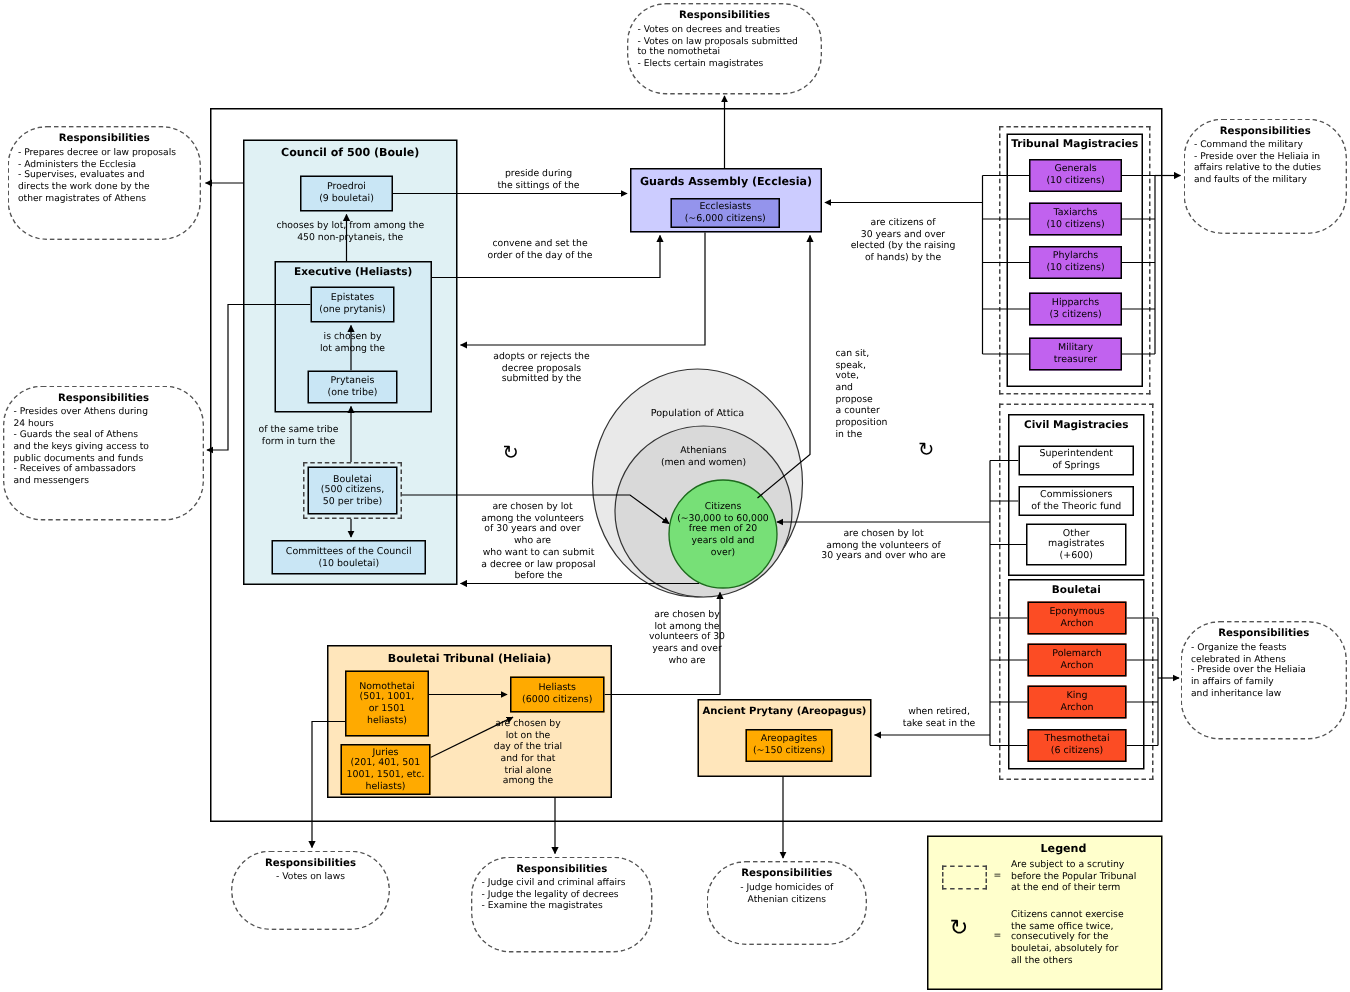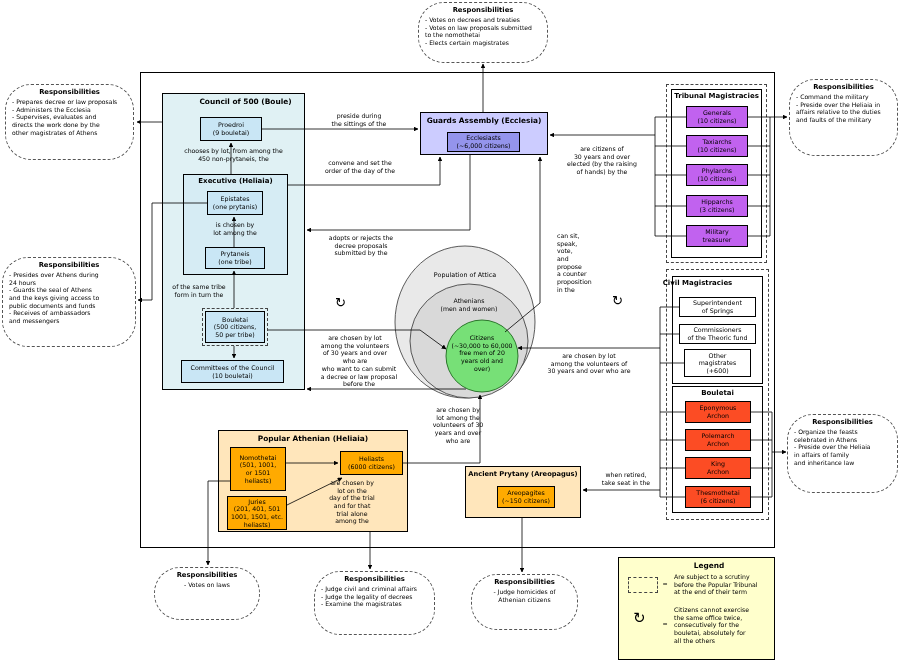--- a/index.html
+++ b/index.html
@@ -132,26 +132,26 @@
     <div class="cb">- Judge civil and criminal affairs
 - Judge the legality of decrees
 - Examine the magistrates</div>
   </div>
   <div class="abs cloud z2" style="left:471px;top:574px;width:107px;height:56px">
     <div class="ct">Responsibilities</div>
     <div class="cb" style="text-align:center">- Judge homicides of
 Athenian citizens</div>
   </div>
 
-  <div class="abs ctitle z2" style="left:176px;top:97px;width:139px">Council of 500 (Boule)</div>
+  <div class="abs ctitle z2" style="left:164px;top:97px;width:139px">Council of 500 (Boule)</div>
   <div class="abs box z2" style="left:200px;top:117px;width:62px;height:24px;background:#c9e6f5">Proedroi
 (9 bouletai)</div>
   <div class="abs lbl z2" style="left:166px;top:147px;width:135px">chooses by lot, from among the
 450 non-prytaneis, the</div>
-  <div class="abs ctitle z2" style="left:185px;top:177px;width:101px;font-size:7px">Executive (Heliaia)</div>
+  <div class="abs ctitle z2" style="left:185px;top:177px;width:101px;font-size:7px">Executive (Heliasts)</div>
   <div class="abs box z2" style="left:207px;top:191px;width:56px;height:24px;background:#c9e6f5">Epistates
 (one prytanis)</div>
   <div class="abs lbl z2" style="left:207px;top:221px;width:56px">is chosen by
 lot among the</div>
   <div class="abs box z2" style="left:205px;top:247px;width:60px;height:22px;background:#c9e6f5">Prytaneis
 (one tribe)</div>
   <div class="abs lbl z2" style="left:164px;top:283px;width:70px">of the same tribe
 form in turn the</div>
   <div class="abs dash z2" style="left:202px;top:308px;width:66px;height:38px"></div>
   <div class="abs box z2" style="left:205px;top:311px;width:60px;height:32px;background:#c9e6f5">Bouletai
@@ -169,21 +169,21 @@
 (10 citizens)</div>
   <div class="abs box z2" style="left:686px;top:135px;width:62px;height:22px;background:#c162ef">Taxiarchs
 (10 citizens)</div>
   <div class="abs box z2" style="left:686px;top:164px;width:62px;height:22px;background:#c162ef">Phylarchs
 (10 citizens)</div>
   <div class="abs box z2" style="left:686px;top:195px;width:62px;height:22px;background:#c162ef">Hipparchs
 (3 citizens)</div>
   <div class="abs box z2" style="left:686px;top:225px;width:62px;height:22px;background:#c162ef">Military
 treasurer</div>
 
-  <div class="abs ctitle z2" style="left:653px;top:279px;width:89px;font-size:7px">Civil Magistracies</div>
+  <div class="abs ctitle z2" style="left:673px;top:279px;width:89px;font-size:7px">Civil Magistracies</div>
   <div class="abs box z2" style="left:679px;top:297px;width:77px;height:20px;background:#fff">Superintendent
 of Springs</div>
   <div class="abs box z2" style="left:679px;top:324px;width:77px;height:20px;background:#fff">Commissioners
 of the Theoric fund</div>
   <div class="abs box z2" style="left:684px;top:349px;width:67px;height:28px;background:#fff">Other
 magistrates
 (+600)</div>
 
   <div class="abs ctitle z2" style="left:673px;top:389px;width:89px;font-size:7px">Bouletai</div>
   <div class="abs box z2" style="left:685px;top:401px;width:66px;height:22px;background:#fc4c24">Eponymous
@@ -197,21 +197,21 @@
 
   <div class="abs lbl z2" style="left:424px;top:272px;width:82px;font-size:6.4px">Population of Attica</div>
   <div class="abs lbl z2" style="left:430px;top:297px;width:78px">Athenians
 (men and women)</div>
   <div class="abs lbl z2" style="left:448px;top:334px;width:68px">Citizens
 (~30,000 to 60,000
 free men of 20
 years old and
 over)</div>
 
-  <div class="abs ctitle z2" style="left:220px;top:434px;width:186px">Popular Athenian (Heliaia)</div>
+  <div class="abs ctitle z2" style="left:220px;top:434px;width:186px">Bouletai Tribunal (Heliaia)</div>
   <div class="abs box z2" style="left:230px;top:447px;width:56px;height:44px;background:#ffaa00">Nomothetai
 (501, 1001,
 or 1501
 heliasts)</div>
   <div class="abs box z2" style="left:340px;top:451px;width:63px;height:24px;background:#ffaa00">Heliasts
 (6000 citizens)</div>
   <div class="abs box z2" style="left:227px;top:496px;width:60px;height:34px;background:#ffaa00">Juries
 (201, 401, 501
 1001, 1501, etc.
 heliasts)</div>

